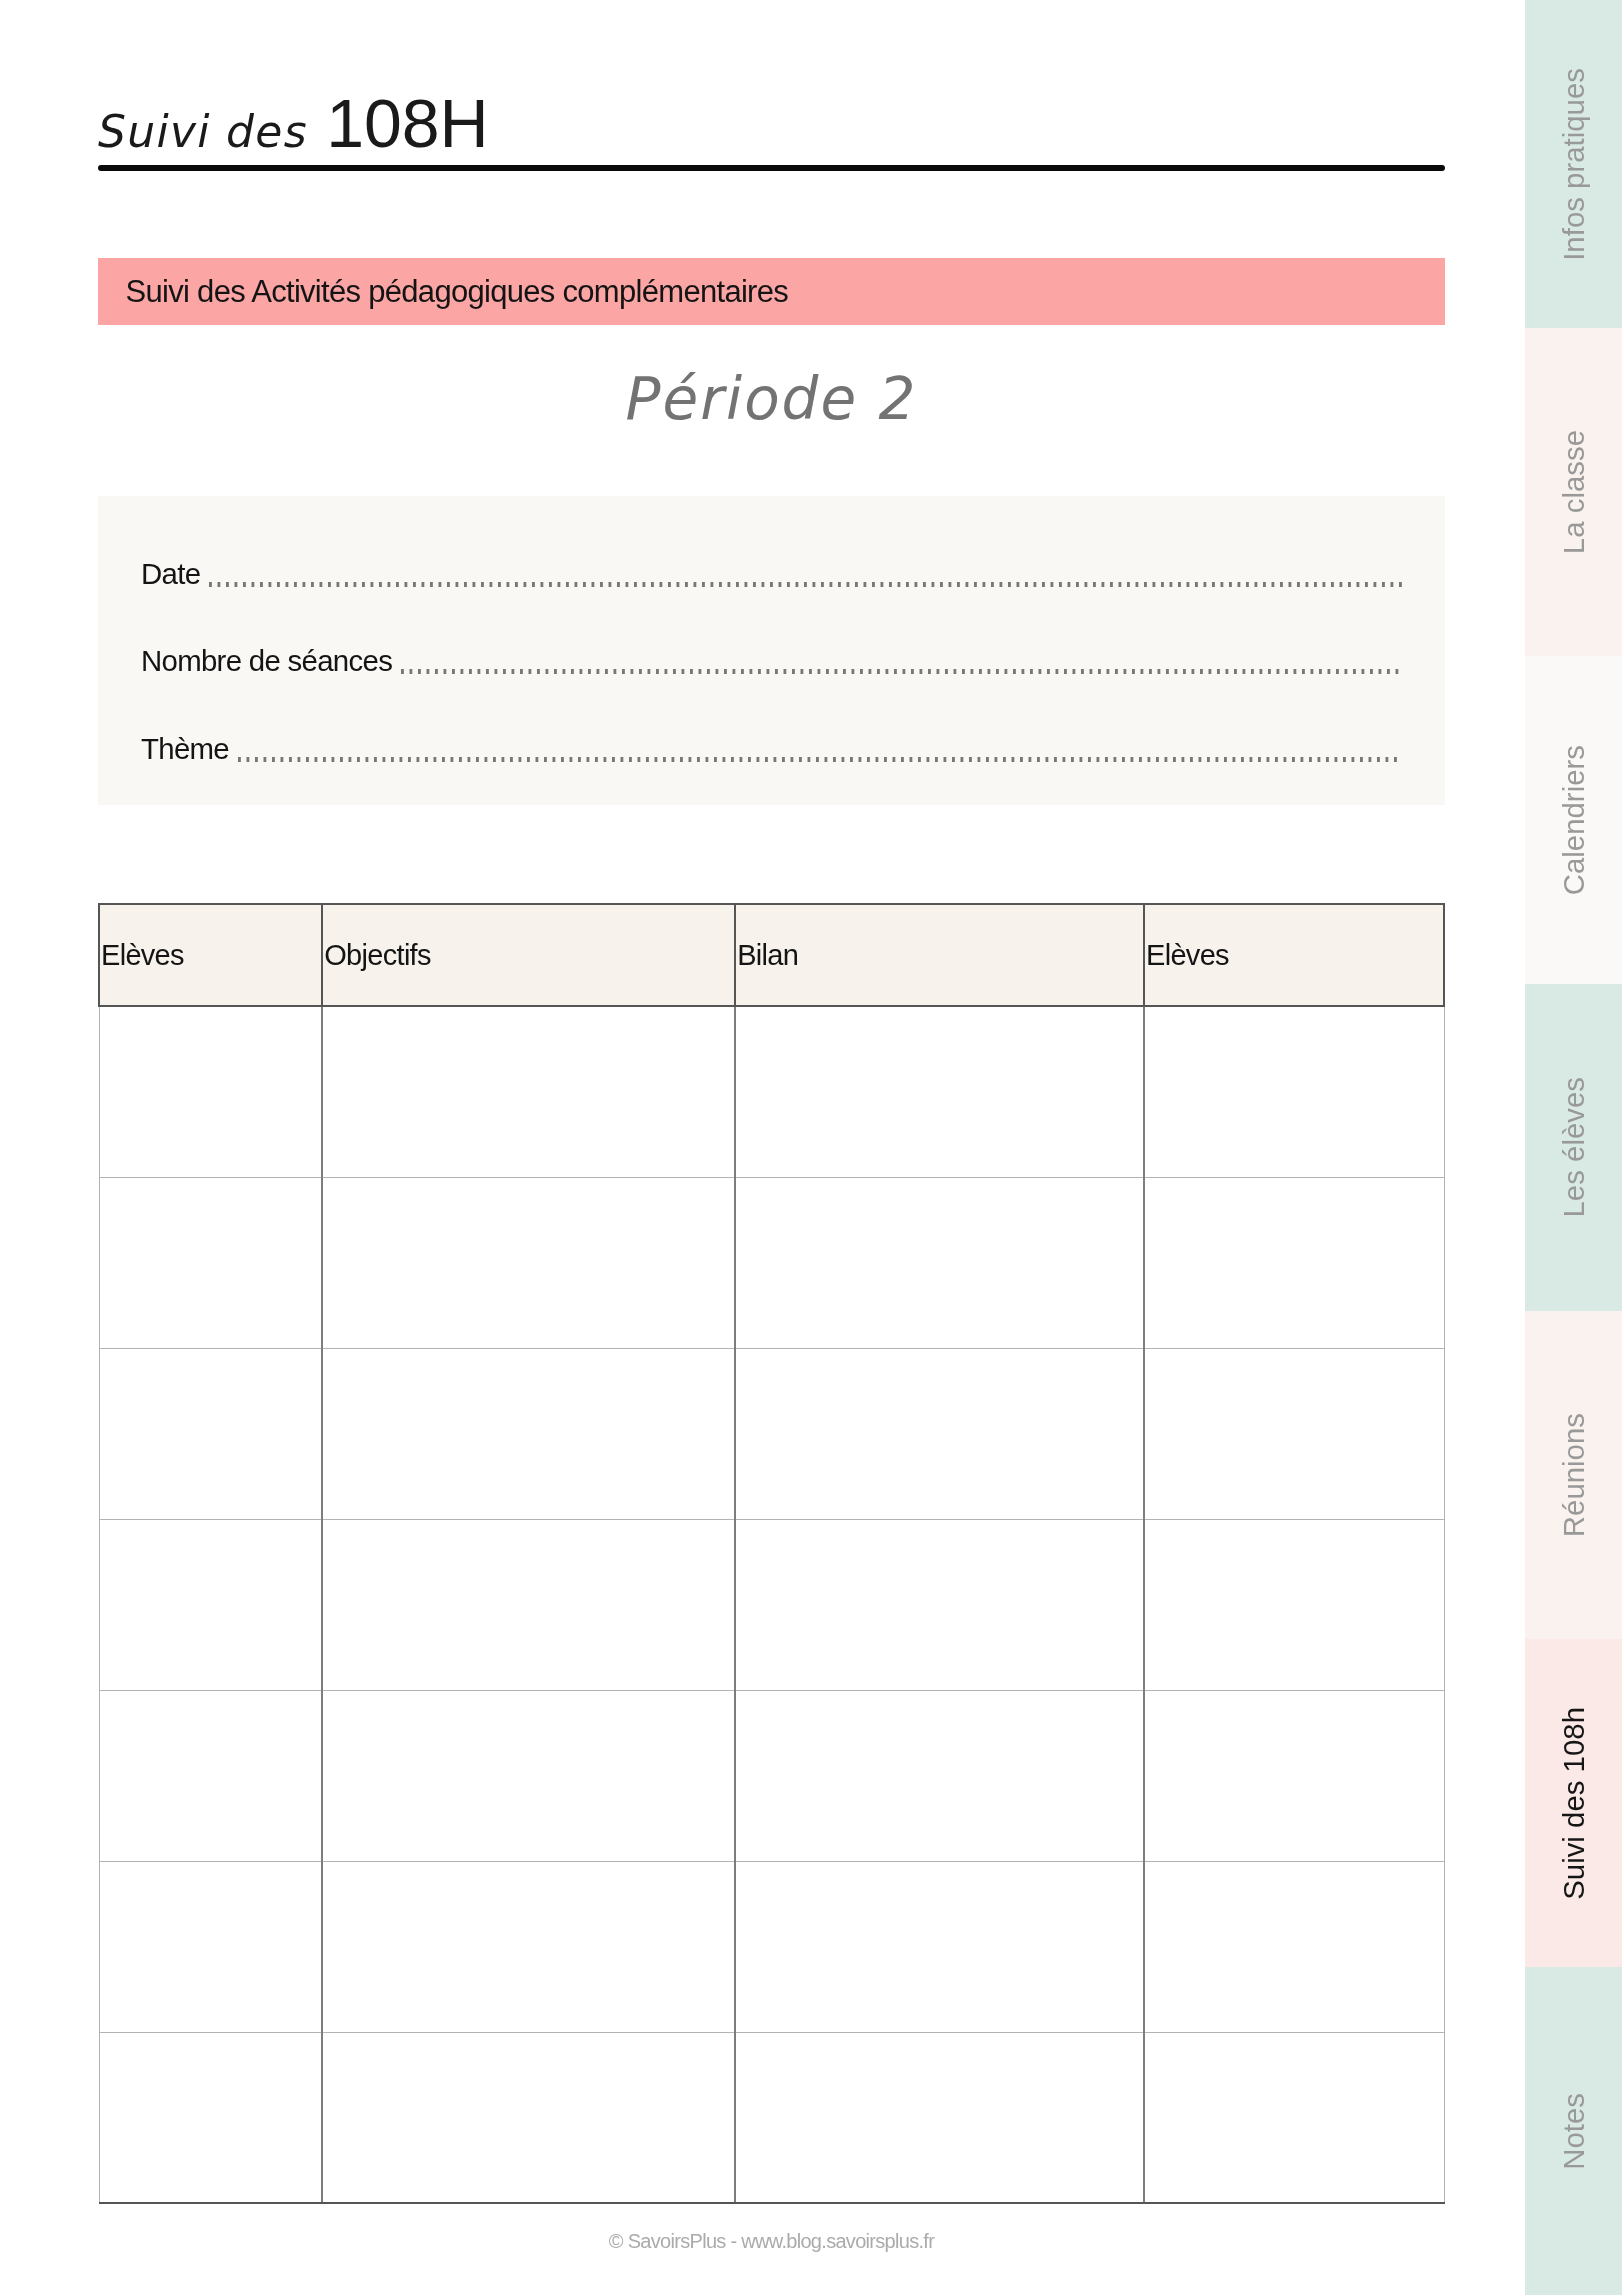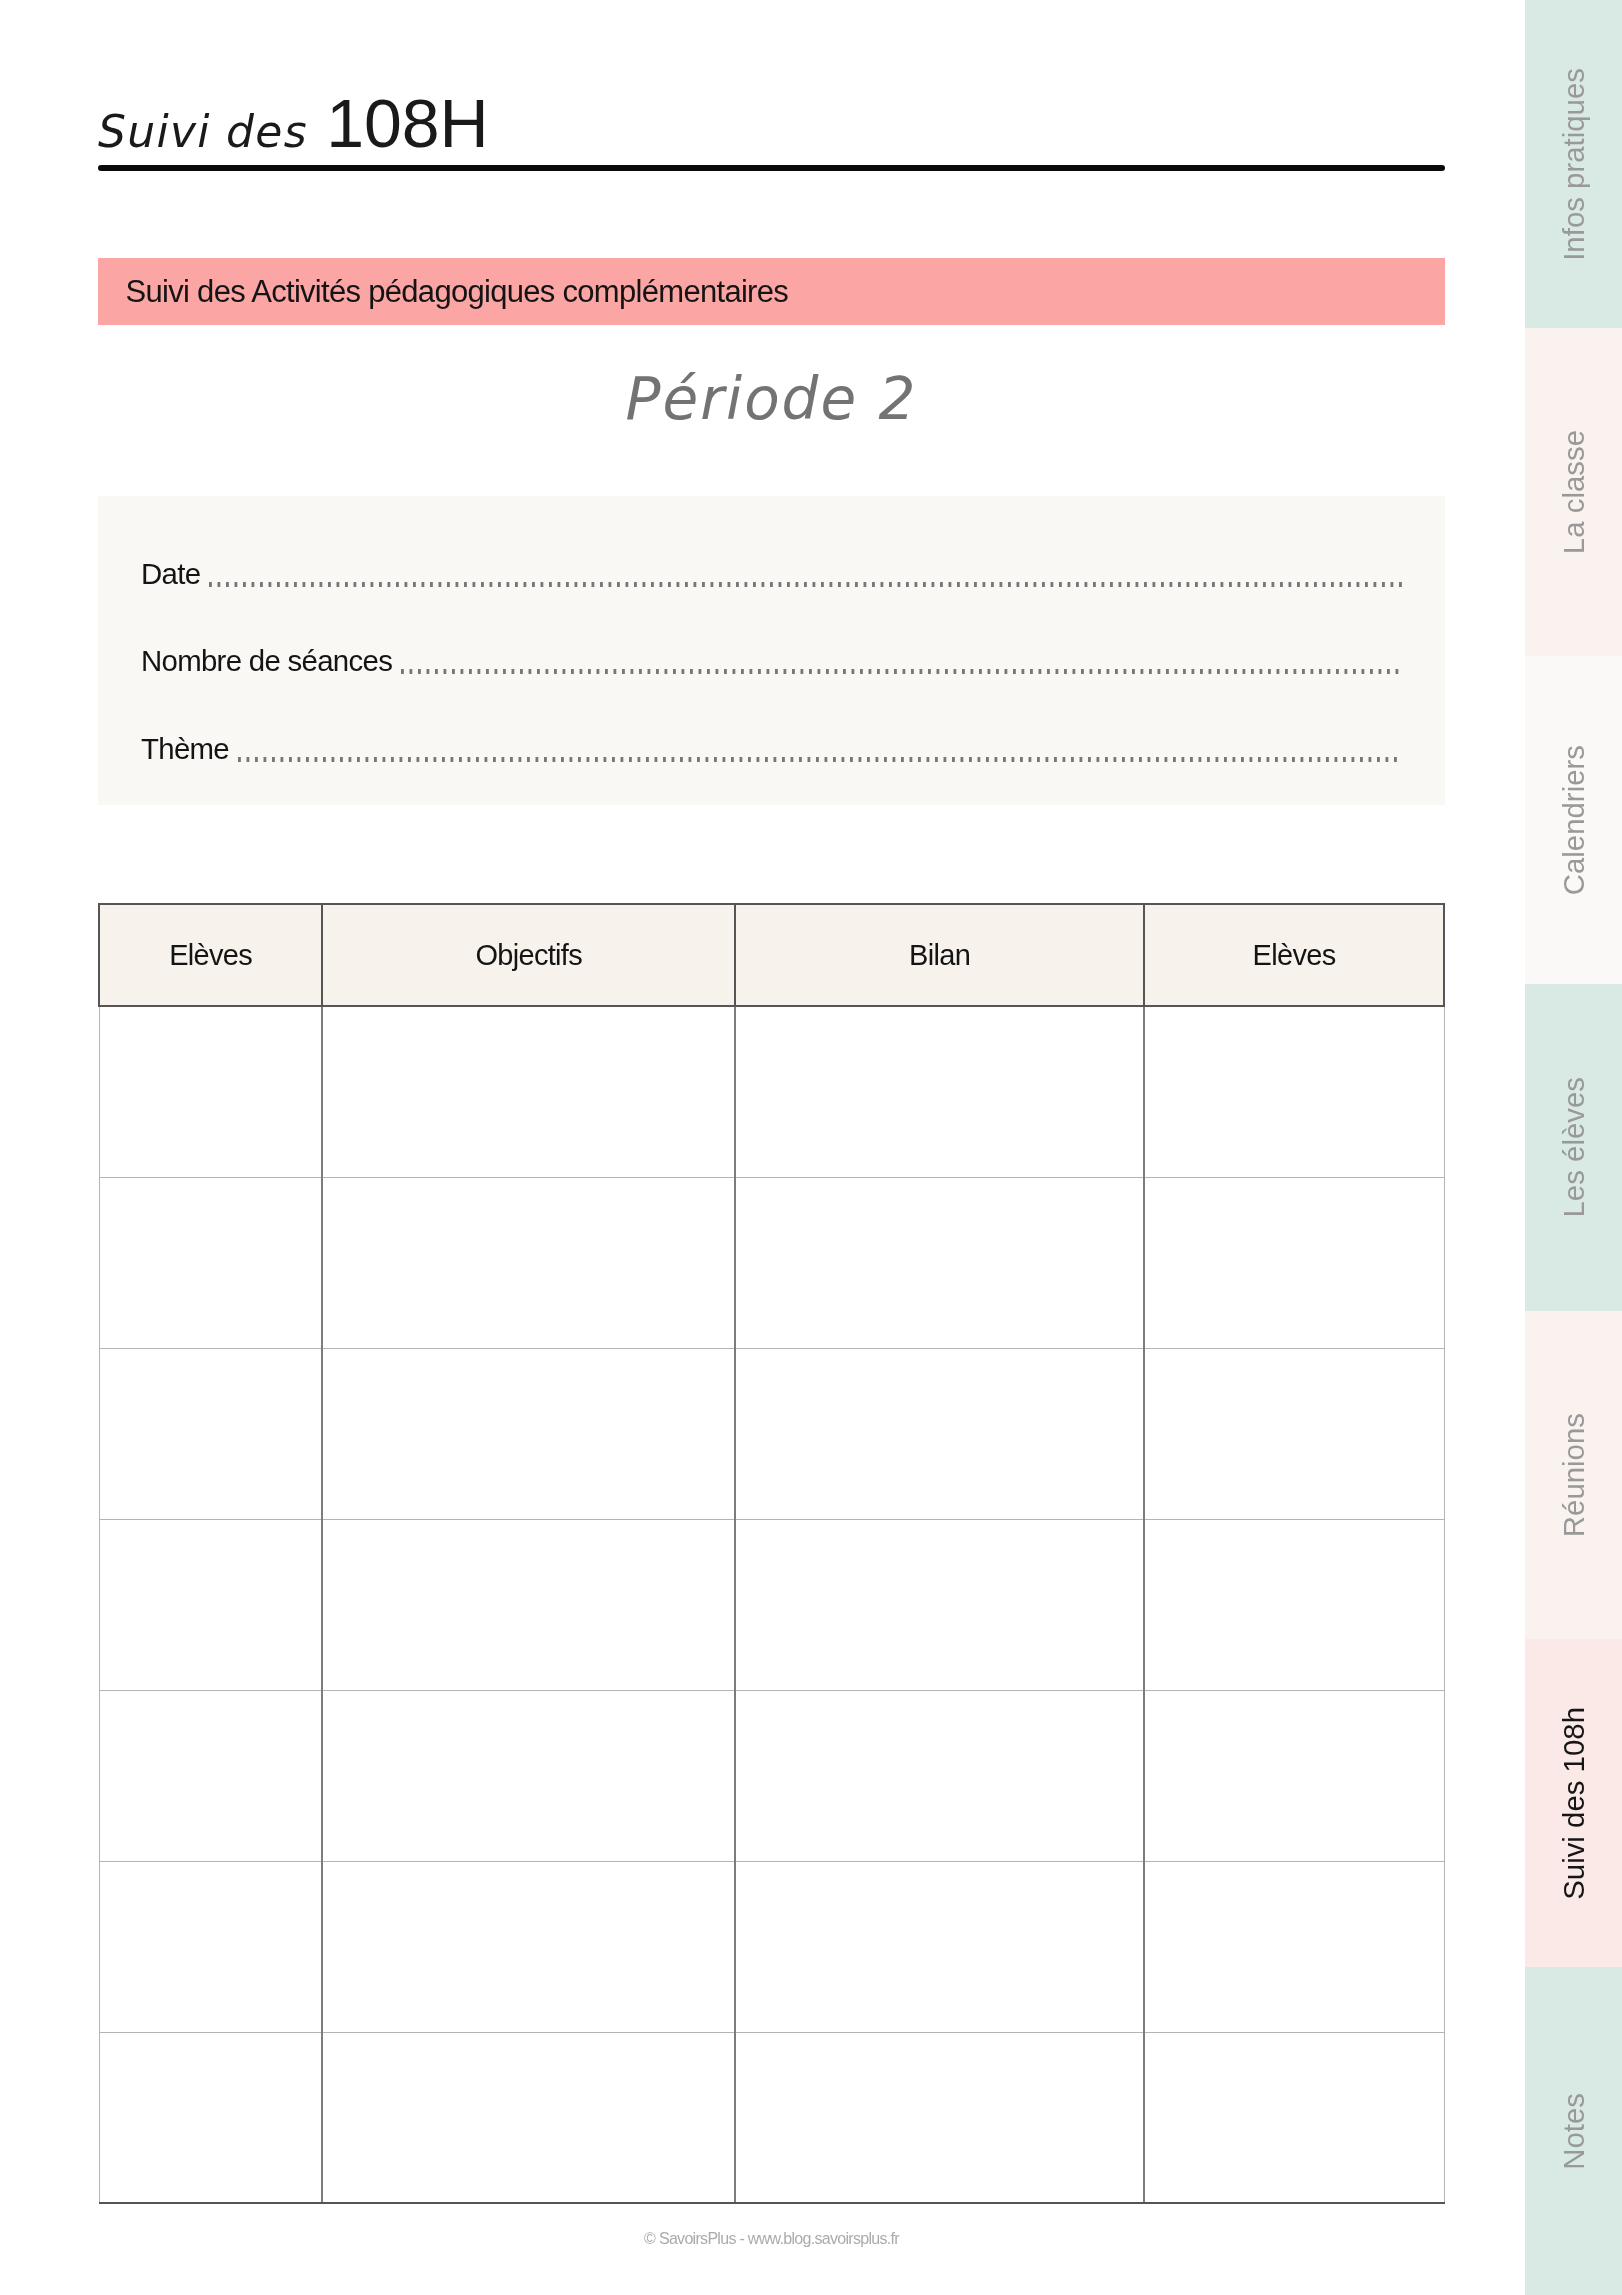--- a/index.html
+++ b/index.html
@@ -111,40 +111,40 @@
     table-layout: fixed;
   }
   table.tracking thead th {
     height: 98px;
     background: #F8F2EC;
     border: 2.6px solid #555555;
     font-size: 29px;
     font-weight: normal;
     letter-spacing: -0.7px;
     color: #141414;
-    text-align: center;
+    text-align: left;
     vertical-align: middle;
   }
   table.tracking tbody tr { height: 171px; }
   table.tracking tbody td {
     border-top: 1.3px solid #B3B3B3;
     border-bottom: 1.3px solid #B3B3B3;
     border-left: 2px solid #7D7D7D;
     border-right: 2px solid #7D7D7D;
     background: #ffffff;
   }
   table.tracking tbody td:first-child { border-left: 1.3px solid #B3B3B3; }
   table.tracking tbody td:last-child { border-right: 1.3px solid #B3B3B3; }
   table.tracking tbody tr:last-child td { border-bottom: 2.6px solid #555555; }
 
   .footer {
     position: absolute; top: 2230px; left: 0;
     width: 1347px;
     text-align: center;
-    font-size: 16px;
+    font-size: 20px;
     letter-spacing: -0.7px;
     color: #ABABAB;
   }
 
   
   .sidebar {
     position: absolute; top: 0; right: 0;
     width: 98px; height: 2295px;
     display: flex; flex-direction: column;
   }

